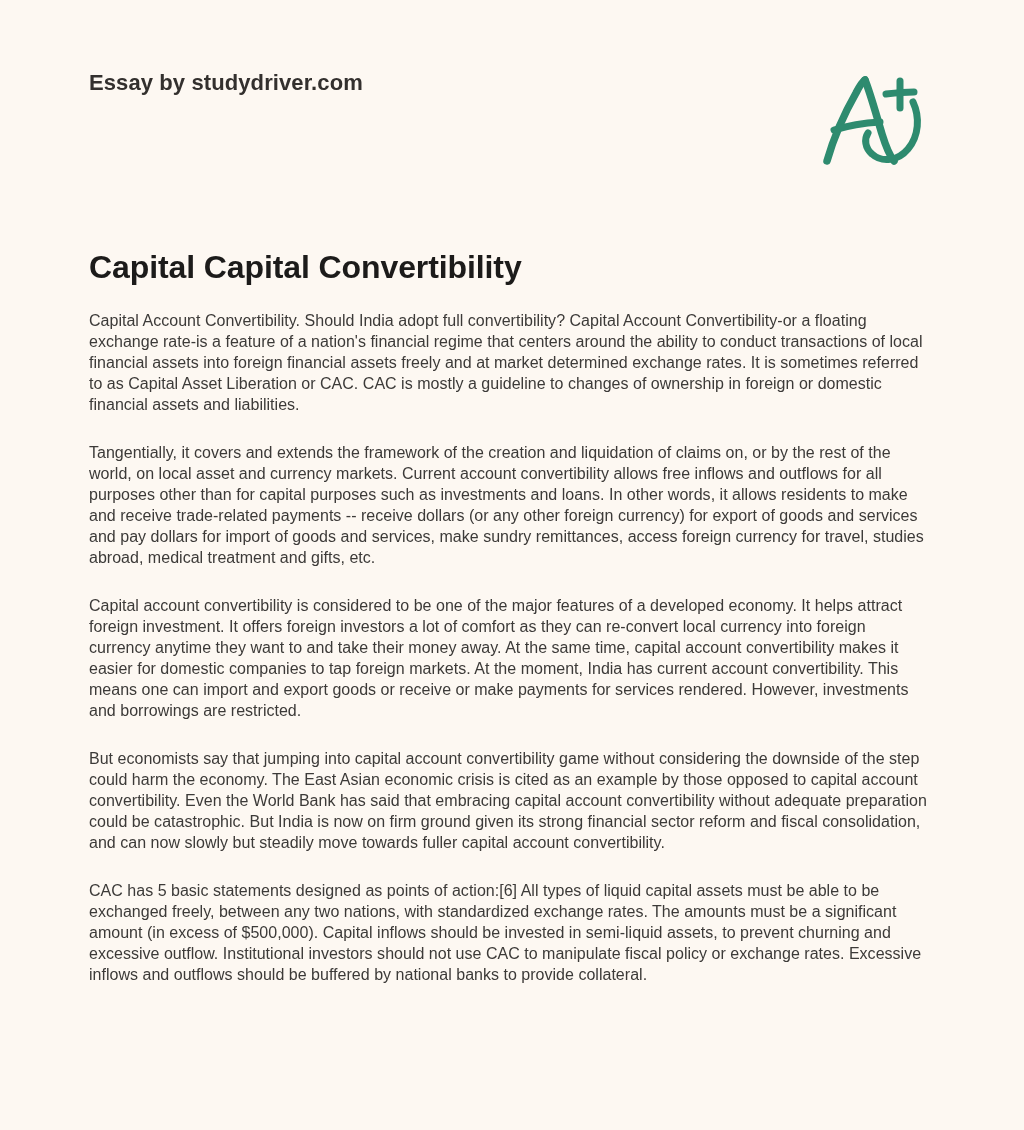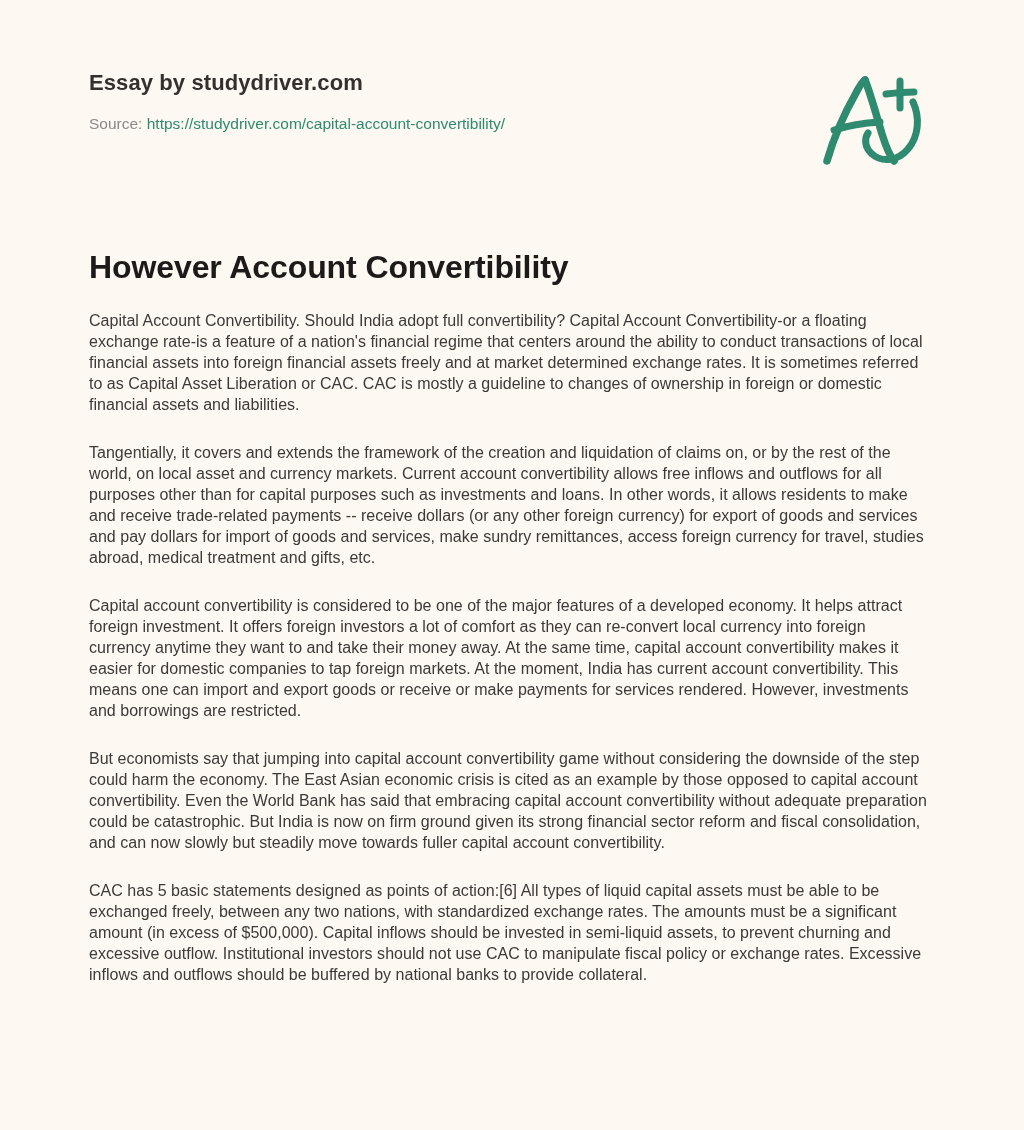--- a/index.html
+++ b/index.html
@@ -119,24 +119,20 @@
 </head>
 <body>
 
 <div class="page">
 
   <div class="header">
 
     <div class="brand-block">
       <div class="brand-title">Essay by studydriver.com</div>
 
-      <div class="source-line">
-        <span class="source-label">Source:</span>
-        <span class="source-link">https://studydriver.com/capital-account-convertibility/</span>
-      </div>
     </div>
 
     <div class="logo">
       <svg viewBox="0 0 112 100" xmlns="http://www.w3.org/2000/svg" fill="none" stroke="#2e8b6f" stroke-linecap="round" stroke-linejoin="round">
 
         <path d="M13 93 C19 72, 30 46, 42 25 C45 19, 48 14, 51 12" stroke-width="7.5"></path>
 
         <path d="M51 12 C56 24, 62 46, 68 66 C72 79, 76 88, 80 93" stroke-width="7.5"></path>
 
         <path d="M20 62 C33 58, 50 55, 66 54" stroke-width="7"></path>
@@ -145,21 +141,21 @@
 
         <path d="M72 26 C81 25, 91 24, 100 24" stroke-width="7"></path>
 
         <path d="M99 34 C106 49, 105 68, 94 81 C84 93, 68 95, 58 86 C51 80, 50 71, 54 65" stroke-width="7"></path>
       </svg>
     </div>
 
   </div>
 
   <div class="article">
-    <h1 class="article-title">However Account Convertibility</h1>
+    <h1 class="article-title">Capital Capital Convertibility</h1>
 
     <div class="article-body">
       <p>Capital Account Convertibility. Should India adopt full convertibility? Capital Account Convertibility-or a floating exchange rate-is a feature of a nation's financial regime that centers around the ability to conduct transactions of local financial assets into foreign financial assets freely and at market determined exchange rates. It is sometimes referred to as Capital Asset Liberation or CAC. CAC is mostly a guideline to changes of ownership in foreign or domestic financial assets and liabilities.</p>
       <p>Tangentially, it covers and extends the framework of the creation and liquidation of claims on, or by the rest of the world, on local asset and currency markets. Current account convertibility allows free inflows and outflows for all purposes other than for capital purposes such as investments and loans. In other words, it allows residents to make and receive trade-related payments -- receive dollars (or any other foreign currency) for export of goods and services and pay dollars for import of goods and services, make sundry remittances, access foreign currency for travel, studies abroad, medical treatment and gifts, etc.</p>
       <p>Capital account convertibility is considered to be one of the major features of a developed economy. It helps attract foreign investment. It offers foreign investors a lot of comfort as they can re-convert local currency into foreign currency anytime they want to and take their money away. At the same time, capital account convertibility makes it easier for domestic companies to tap foreign markets. At the moment, India has current account convertibility. This means one can import and export goods or receive or make payments for services rendered. However, investments and borrowings are restricted.</p>
       <p>But economists say that jumping into capital account convertibility game without considering the downside of the step could harm the economy. The East Asian economic crisis is cited as an example by those opposed to capital account convertibility. Even the World Bank has said that embracing capital account convertibility without adequate preparation could be catastrophic. But India is now on firm ground given its strong financial sector reform and fiscal consolidation, and can now slowly but steadily move towards fuller capital account convertibility.</p>
       <p>CAC has 5 basic statements designed as points of action:[6] All types of liquid capital assets must be able to be exchanged freely, between any two nations, with standardized exchange rates. The amounts must be a significant amount (in excess of $500,000). Capital inflows should be invested in semi-liquid assets, to prevent churning and excessive outflow. Institutional investors should not use CAC to manipulate fiscal policy or exchange rates. Excessive inflows and outflows should be buffered by national banks to provide collateral.</p>
 
     </div>
   </div>

